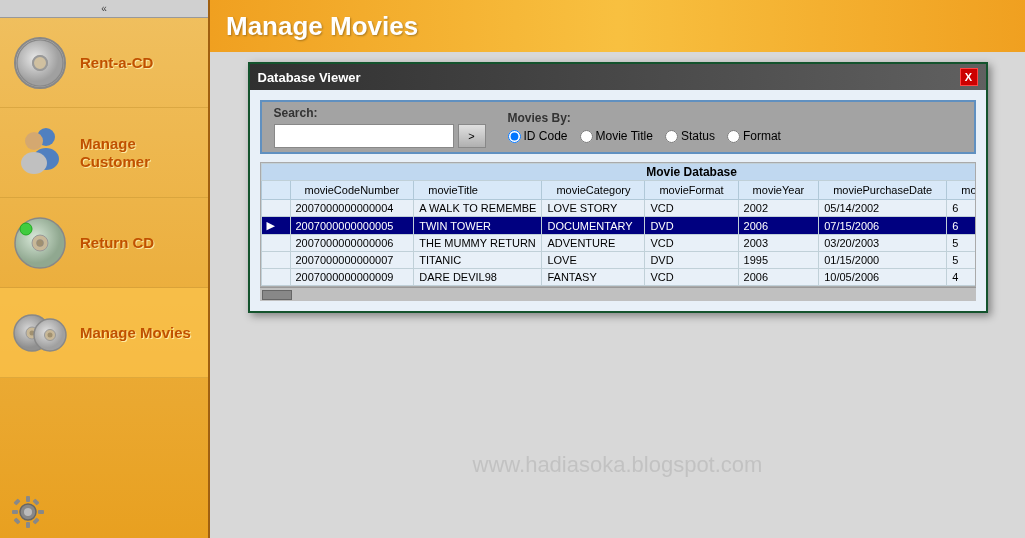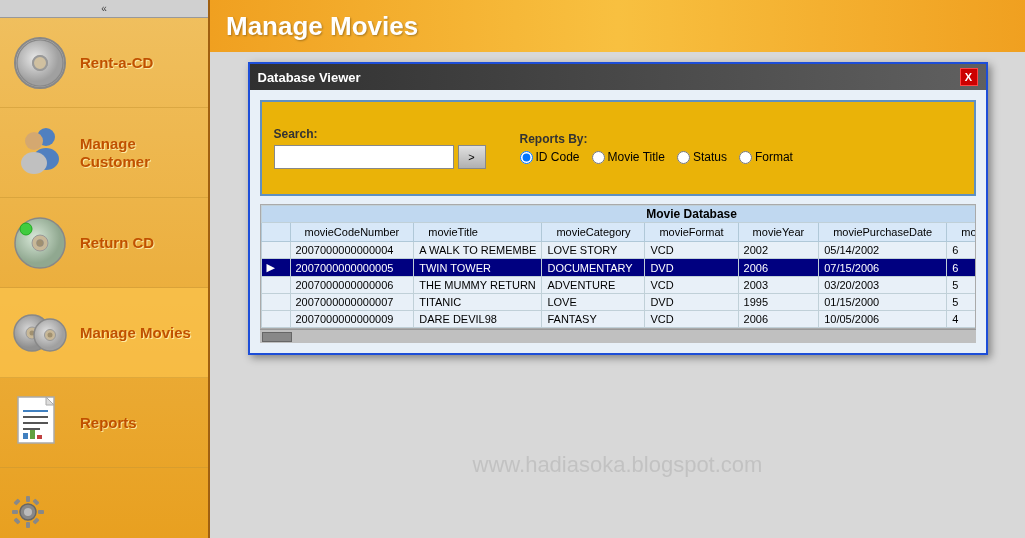--- a/index.html
+++ b/index.html
@@ -35,30 +35,30 @@
     .main-header { background: linear-gradient(to right, #f0a020, #f8c040, #f0a020); padding: 8px 16px; height: 52px; display: flex; align-items: center; }
     .main-header h1 { font-size: 26px; font-weight: bold; color: white; text-shadow: 1px 1px 2px rgba(0,0,0,0.3); }
 
     
     .main-content { flex: 1; padding: 10px; background: #d8d8d8; position: relative; }
 
     
     .watermark { position: absolute; bottom: 60px; left: 50%; transform: translateX(-50%); font-size: 22px; color: rgba(180,180,180,0.6); white-space: nowrap; pointer-events: none; z-index: 1; }
 
     
-    .db-window { background: white; border: 2px solid #1d4ed8; width: 100%; max-width: 740px; margin: 0 auto; box-shadow: 3px 3px 8px rgba(0,0,0,0.4); }
+    .db-window { background: white; border: 2px solid #14532d; width: 100%; max-width: 740px; margin: 0 auto; box-shadow: 3px 3px 8px rgba(0,0,0,0.4); }
 
     .db-titlebar { background: linear-gradient(to right, #303030, #606060); color: white; padding: 4px 8px; display: flex; justify-content: space-between; align-items: center; font-size: 13px; font-weight: bold; }
 
     .db-close-btn { background: #cc0000; color: white; border: 1px solid #ff4444; width: 18px; height: 18px; font-size: 11px; display: flex; align-items: center; justify-content: center; cursor: pointer; font-weight: bold; }
 
     .db-body { padding: 10px; background: #e8f0f8; }
 
     
-    .search-area { border: 2px solid #6090c0; background: #eab308; padding: 25px 12px; margin-bottom: 8px; display: flex; align-items: center; gap: 24px; }
+    .search-area { border: 2px solid #6090c0; background: #a3a3a3; padding: 4px 12px; margin-bottom: 8px; display: flex; align-items: center; gap: 12px; }
 
     .search-label { font-size: 12px; font-weight: bold; color: #333; }
     .search-input-group { display: flex; align-items: center; gap: 4px; margin-top: 4px; }
     .search-input { width: 180px; height: 24px; border: 1px solid #888; padding: 2px 4px; font-size: 12px; }
     .search-go-btn { width: 28px; height: 24px; background: linear-gradient(to bottom, #e0e0e0, #b0b0b0); border: 1px solid #888; cursor: pointer; display: flex; align-items: center; justify-content: center; font-size: 11px; }
 
     .search-by-group { margin-left: 10px; }
     .search-by-label { font-size: 12px; font-weight: bold; color: #333; margin-bottom: 4px; }
     .radio-group { display: flex; gap: 12px; }
     .radio-option { display: flex; align-items: center; gap: 3px; font-size: 12px; cursor: pointer; }
@@ -154,37 +154,20 @@
             <radialGradient id="cdg4" cx="40%" cy="40%">
               <stop offset="0%" stop-color="#e0e0e0"></stop>
               <stop offset="100%" stop-color="#a0a0a0"></stop>
             </radialGradient>
           </defs>
         </svg>
       </div>
       <span class="sidebar-label">Manage Movies</span>
     </div>
 
-    <div class="sidebar-item">
-      <div class="sidebar-icon">
-        <svg width="48" height="56" viewBox="0 0 48 56">
-          <rect x="2" y="2" width="36" height="46" fill="white" stroke="#aaa" stroke-width="1.5"></rect>
-          <polygon points="30,2 38,10 30,10" fill="#ddd" stroke="#aaa" stroke-width="1"></polygon>
-          <line x1="7" y1="16" x2="32" y2="16" stroke="#4080c0" stroke-width="2"></line>
-          <line x1="7" y1="22" x2="32" y2="22" stroke="#555" stroke-width="2"></line>
-          <line x1="7" y1="28" x2="32" y2="28" stroke="#555" stroke-width="2"></line>
-          <line x1="7" y1="34" x2="24" y2="34" stroke="#555" stroke-width="2"></line>
-
-          <rect x="7" y="38" width="5" height="6" fill="#4080c0"></rect>
-          <rect x="14" y="35" width="5" height="9" fill="#60a040"></rect>
-          <rect x="21" y="40" width="5" height="4" fill="#c04040"></rect>
-        </svg>
-      </div>
-      <span class="sidebar-label">Reports</span>
-    </div>
 
     <div class="sidebar-bottom">
       <svg width="36" height="36" viewBox="0 0 36 36">
         <circle cx="18" cy="18" r="8" fill="#888" stroke="#666" stroke-width="1.5"></circle>
         <circle cx="18" cy="18" r="4" fill="#bbb"></circle>
 
         <rect x="16" y="2" width="4" height="6" rx="1" fill="#888"></rect>
         <rect x="16" y="28" width="4" height="6" rx="1" fill="#888"></rect>
         <rect x="2" y="16" width="6" height="4" rx="1" fill="#888"></rect>
         <rect x="28" y="16" width="6" height="4" rx="1" fill="#888"></rect>
@@ -217,21 +200,21 @@
 
           <div class="search-area">
             <div>
               <div class="search-label">Search:</div>
               <div class="search-input-group">
                 <input class="search-input" type="text" value="" style="">
                 <button class="search-go-btn">&gt;</button>
               </div>
             </div>
             <div class="search-by-group">
-              <div class="search-by-label">Reports By:</div>
+              <div class="search-by-label">Movies By:</div>
               <div class="radio-group">
                 <label class="radio-option">
                   <input type="radio" name="searchBy" checked="" style="">
                   <span>ID Code</span>
                 </label>
                 <label class="radio-option">
                   <input type="radio" name="searchBy" style="">
                   <span>Movie Title</span>
                 </label>
                 <label class="radio-option">

